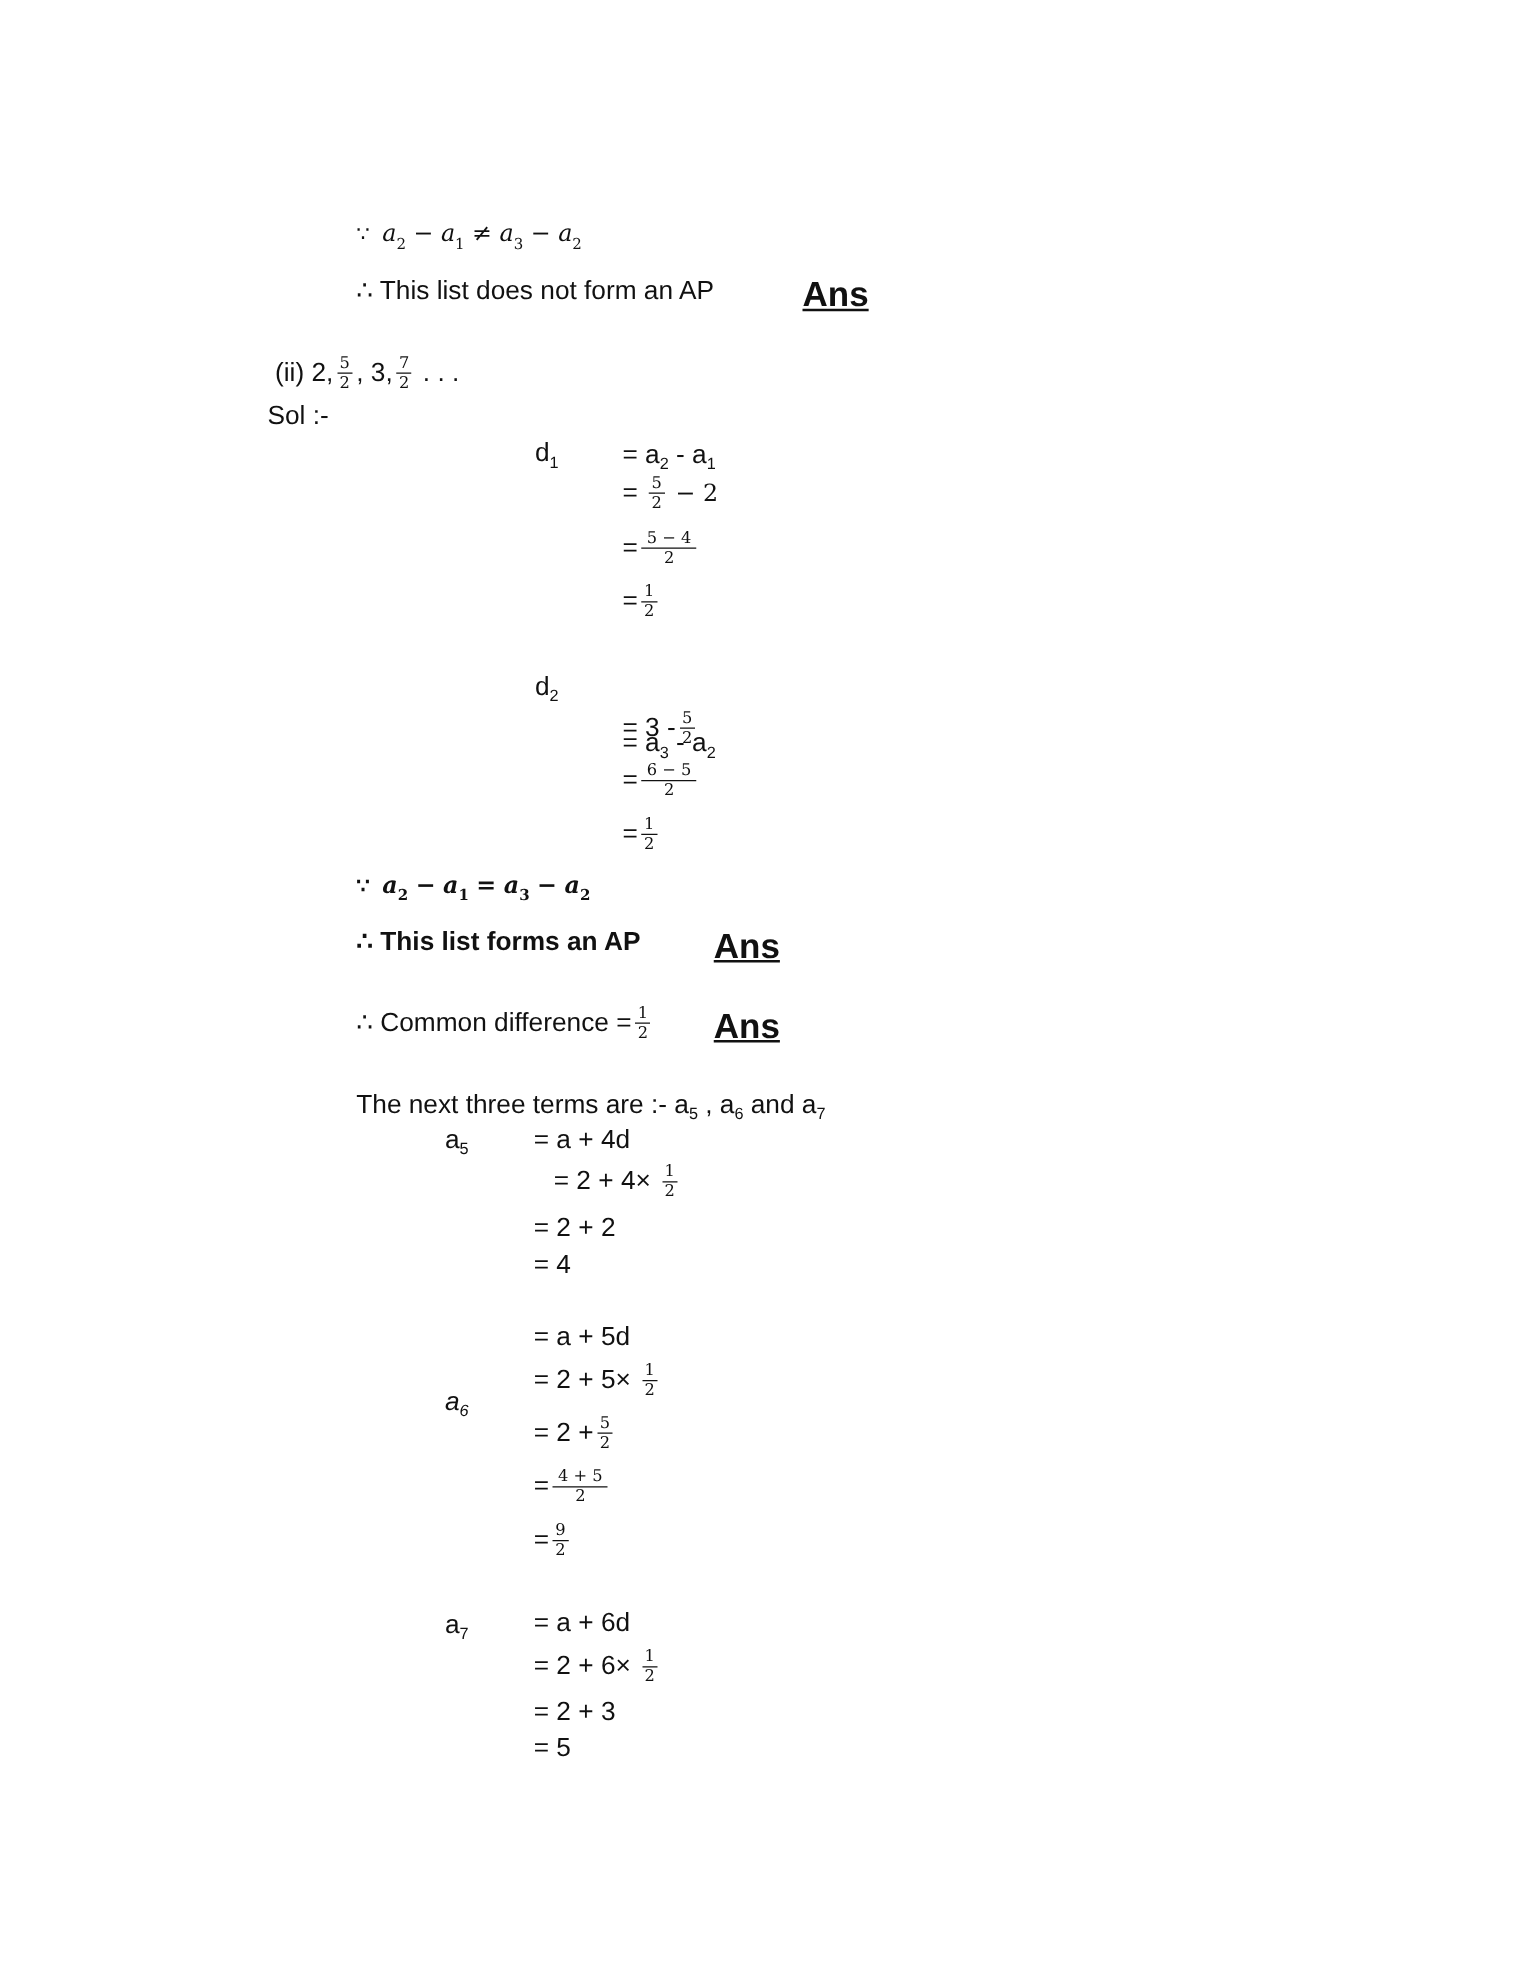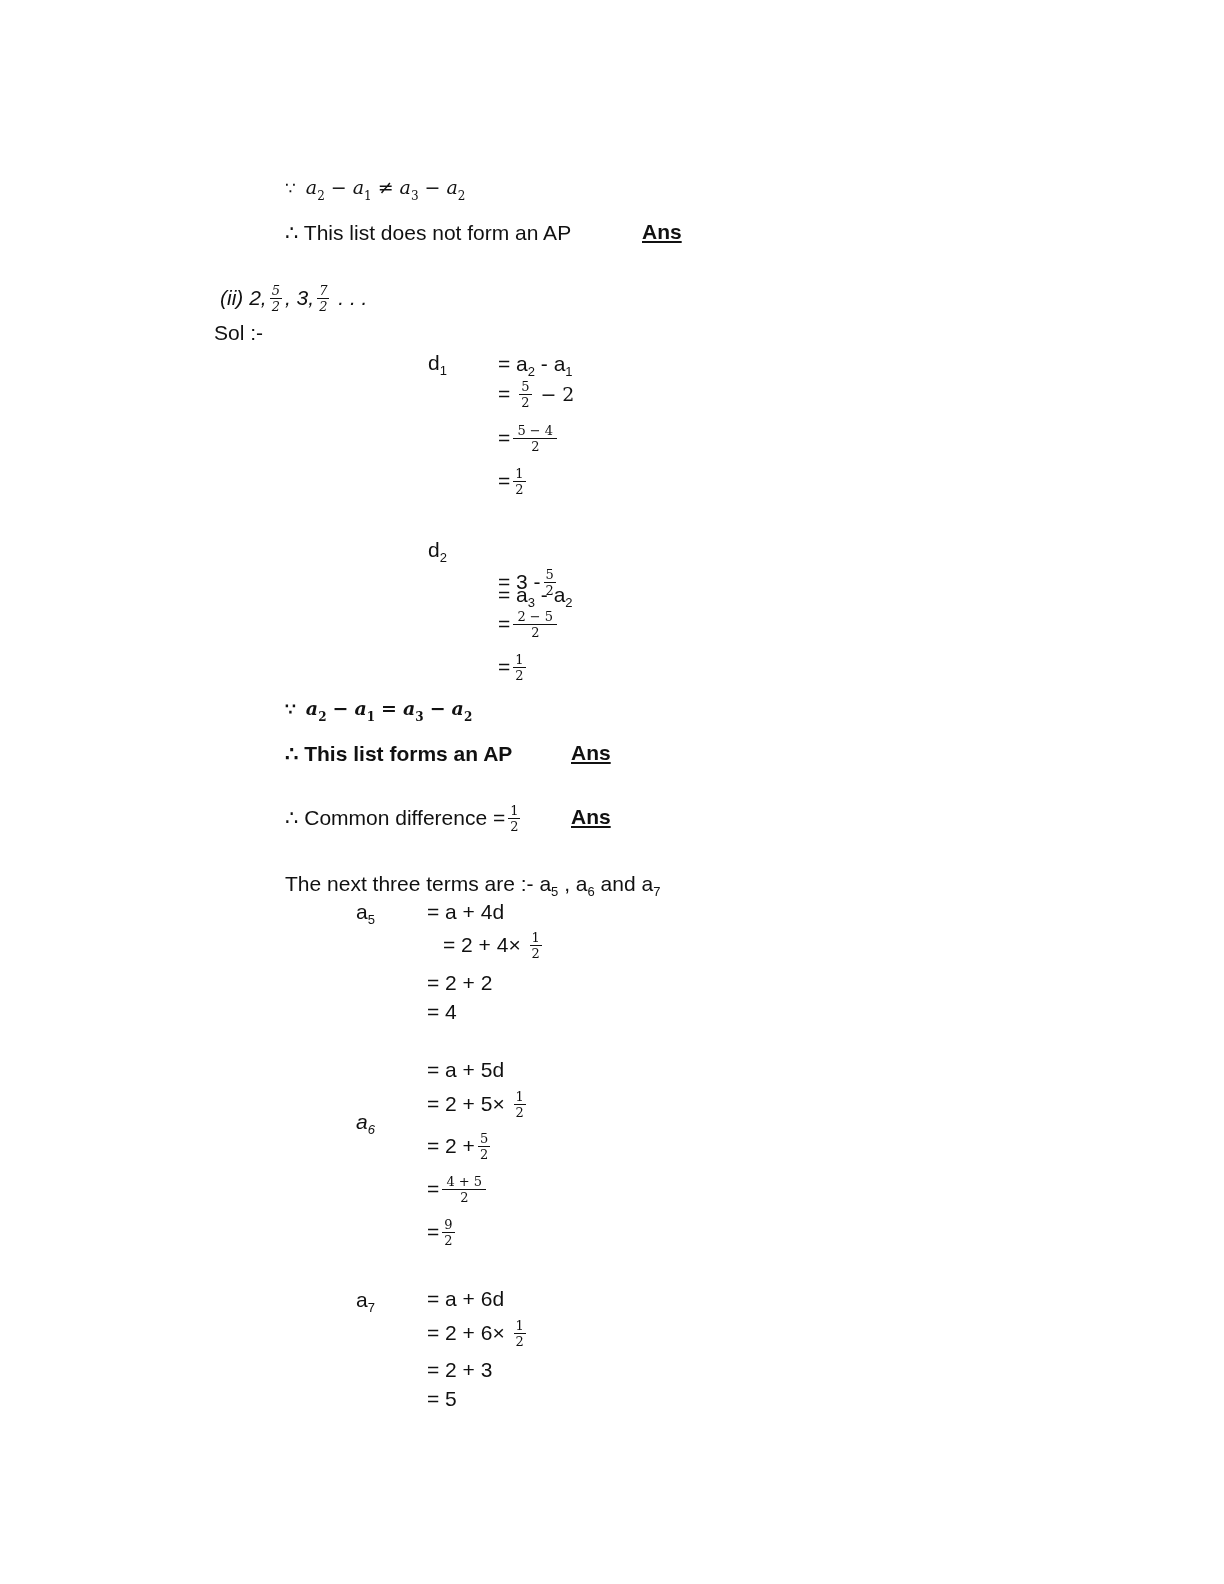--- a/index.html
+++ b/index.html
@@ -3,55 +3,55 @@
 <meta charset="utf-8">
 <style>
   html, body { margin:0; padding:0; background:#ffffff; }
   body { width:1224px; height:1584px; position:relative; overflow:hidden;
          font-family:"Liberation Sans", sans-serif; color:#111; }
   .ln { position:absolute; font-size:21px; line-height:26px; white-space:nowrap; }
   .math { font-family:"DejaVu Serif", serif; font-style:italic; font-size:19px; }
   .math sub { font-style:normal; font-size:12px; vertical-align:-6px; }
   .op { font-style:normal; margin:0 6px; }
   .sym { font-size:17px; margin-right:10px; font-style:normal; }
-  .ans { font-weight:bold; text-decoration:underline; position:absolute; font-size:21px; }
+  .ans { font-weight:bold; text-decoration:underline; position:absolute; font-size:28px; }
   sub { font-size:13px; vertical-align:-5px; }
   .frac { display:inline-block; vertical-align:middle; text-align:center;
           font-family:"DejaVu Serif", serif; font-size:13px; line-height:14px; margin:0 3px; }
   .frac .num { display:block; padding:0 2px; }
   .frac .den { display:block; border-top:1px solid #111; padding:1px 2px 0; }
   .eq { margin-right:6px; }
 </style>
 </head>
 <body>
 
 <div class="ln" style="left:285px;top:174px;">
   <span class="sym">∵</span><span class="math"><span>a</span><sub>2</sub><span class="op">−</span><span>a</span><sub>1</sub><span class="op">≠</span><span>a</span><sub>3</sub><span class="op">−</span><span>a</span><sub>2</sub></span>
 </div>
 <div class="ln" style="left:285px;top:220px;">
   <span>∴</span>
   <span>This list does not form an AP</span>
 </div>
 <div class="ans" style="left:642px;top:220px;">Ans</div>
 
-<div class="ln" style="left:220px;top:284px;font-style:italic;">
+<div class="ln" style="left:220px;top:284px;">
   <span>(ii) 2,</span><span class="frac"><span class="num">5</span><span class="den">2</span></span><span>, 3,</span><span class="frac"><span class="num">7</span><span class="den">2</span></span> <span>. . .</span>
 </div>
 <div class="ln" style="left:214px;top:320px;">Sol :-</div>
 
 <div class="ln" style="left:428px;top:350px;"><span>d</span><sub>1</sub></div>
 <div class="ln" style="left:498px;top:351px;"><span>= a</span><sub>2</sub><span> - a</span><sub>1</sub></div>
 <div class="ln" style="left:498px;top:380px;"><span class="eq">=</span><span class="frac"><span class="num">5</span><span class="den">2</span></span> <span style="font-family:'DejaVu Serif',serif;font-size:19px;">−  2</span></div>
 <div class="ln" style="left:498px;top:424px;"><span>=</span><span class="frac"><span class="num">5 − 4</span><span class="den" style="min-width:40px;">2</span></span></div>
 <div class="ln" style="left:498px;top:467px;"><span>=</span><span class="frac"><span class="num">1</span><span class="den">2</span></span></div>
 
 <div class="ln" style="left:428px;top:537px;"><span>d</span><sub>2</sub></div>
 <div class="ln" style="left:498px;top:538px;margin-top:44px;"><span>= a</span><sub>3</sub><span> - a</span><sub>2</sub></div>
 <div class="ln" style="left:498px;top:568px;"><span>= 3 -</span><span class="frac"><span class="num">5</span><span class="den">2</span></span></div>
-<div class="ln" style="left:498px;top:610px;"><span>=</span><span class="frac"><span class="num">2 − 5</span><span class="den" style="min-width:40px;">2</span></span></div>
+<div class="ln" style="left:498px;top:610px;"><span>=</span><span class="frac"><span class="num">6 − 5</span><span class="den" style="min-width:40px;">2</span></span></div>
 <div class="ln" style="left:498px;top:653px;"><span>=</span><span class="frac"><span class="num">1</span><span class="den">2</span></span></div>
 
 <div class="ln" style="left:285px;top:695px;font-weight:bold;">
   <span class="sym">∵</span><span class="math"><span>a</span><sub>2</sub><span class="op">−</span><span>a</span><sub>1</sub><span class="op">=</span><span>a</span><sub>3</sub><span class="op">−</span><span>a</span><sub>2</sub></span>
 </div>
 <div class="ln" style="left:285px;top:741px;font-weight:bold;">
   <span>∴</span>
   <span>This list forms an AP</span>
 </div>
 <div class="ans" style="left:571px;top:741px;">Ans</div>

